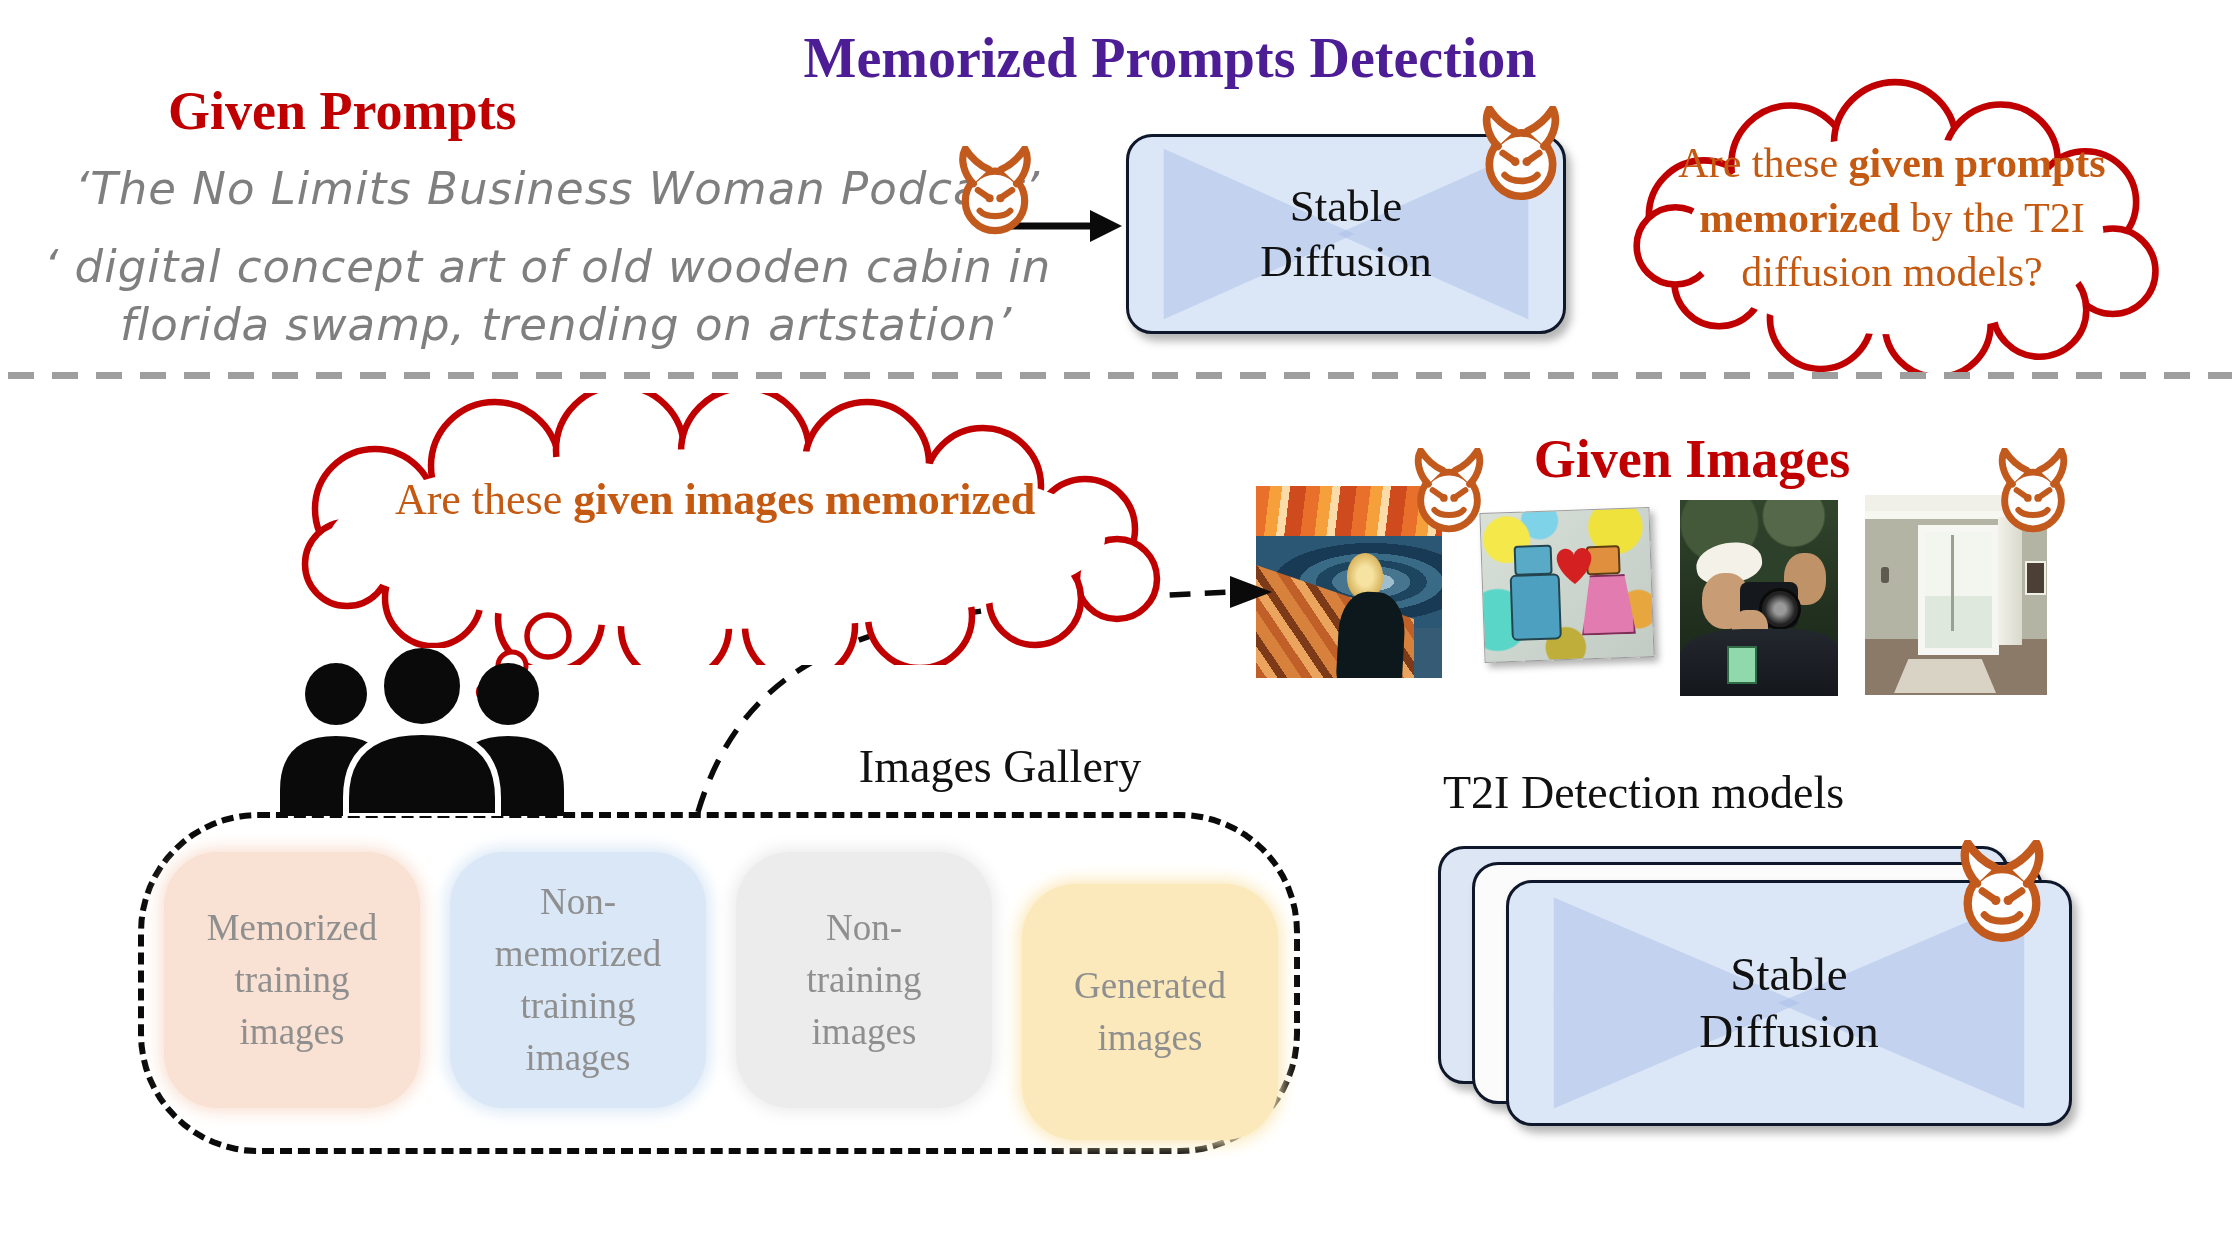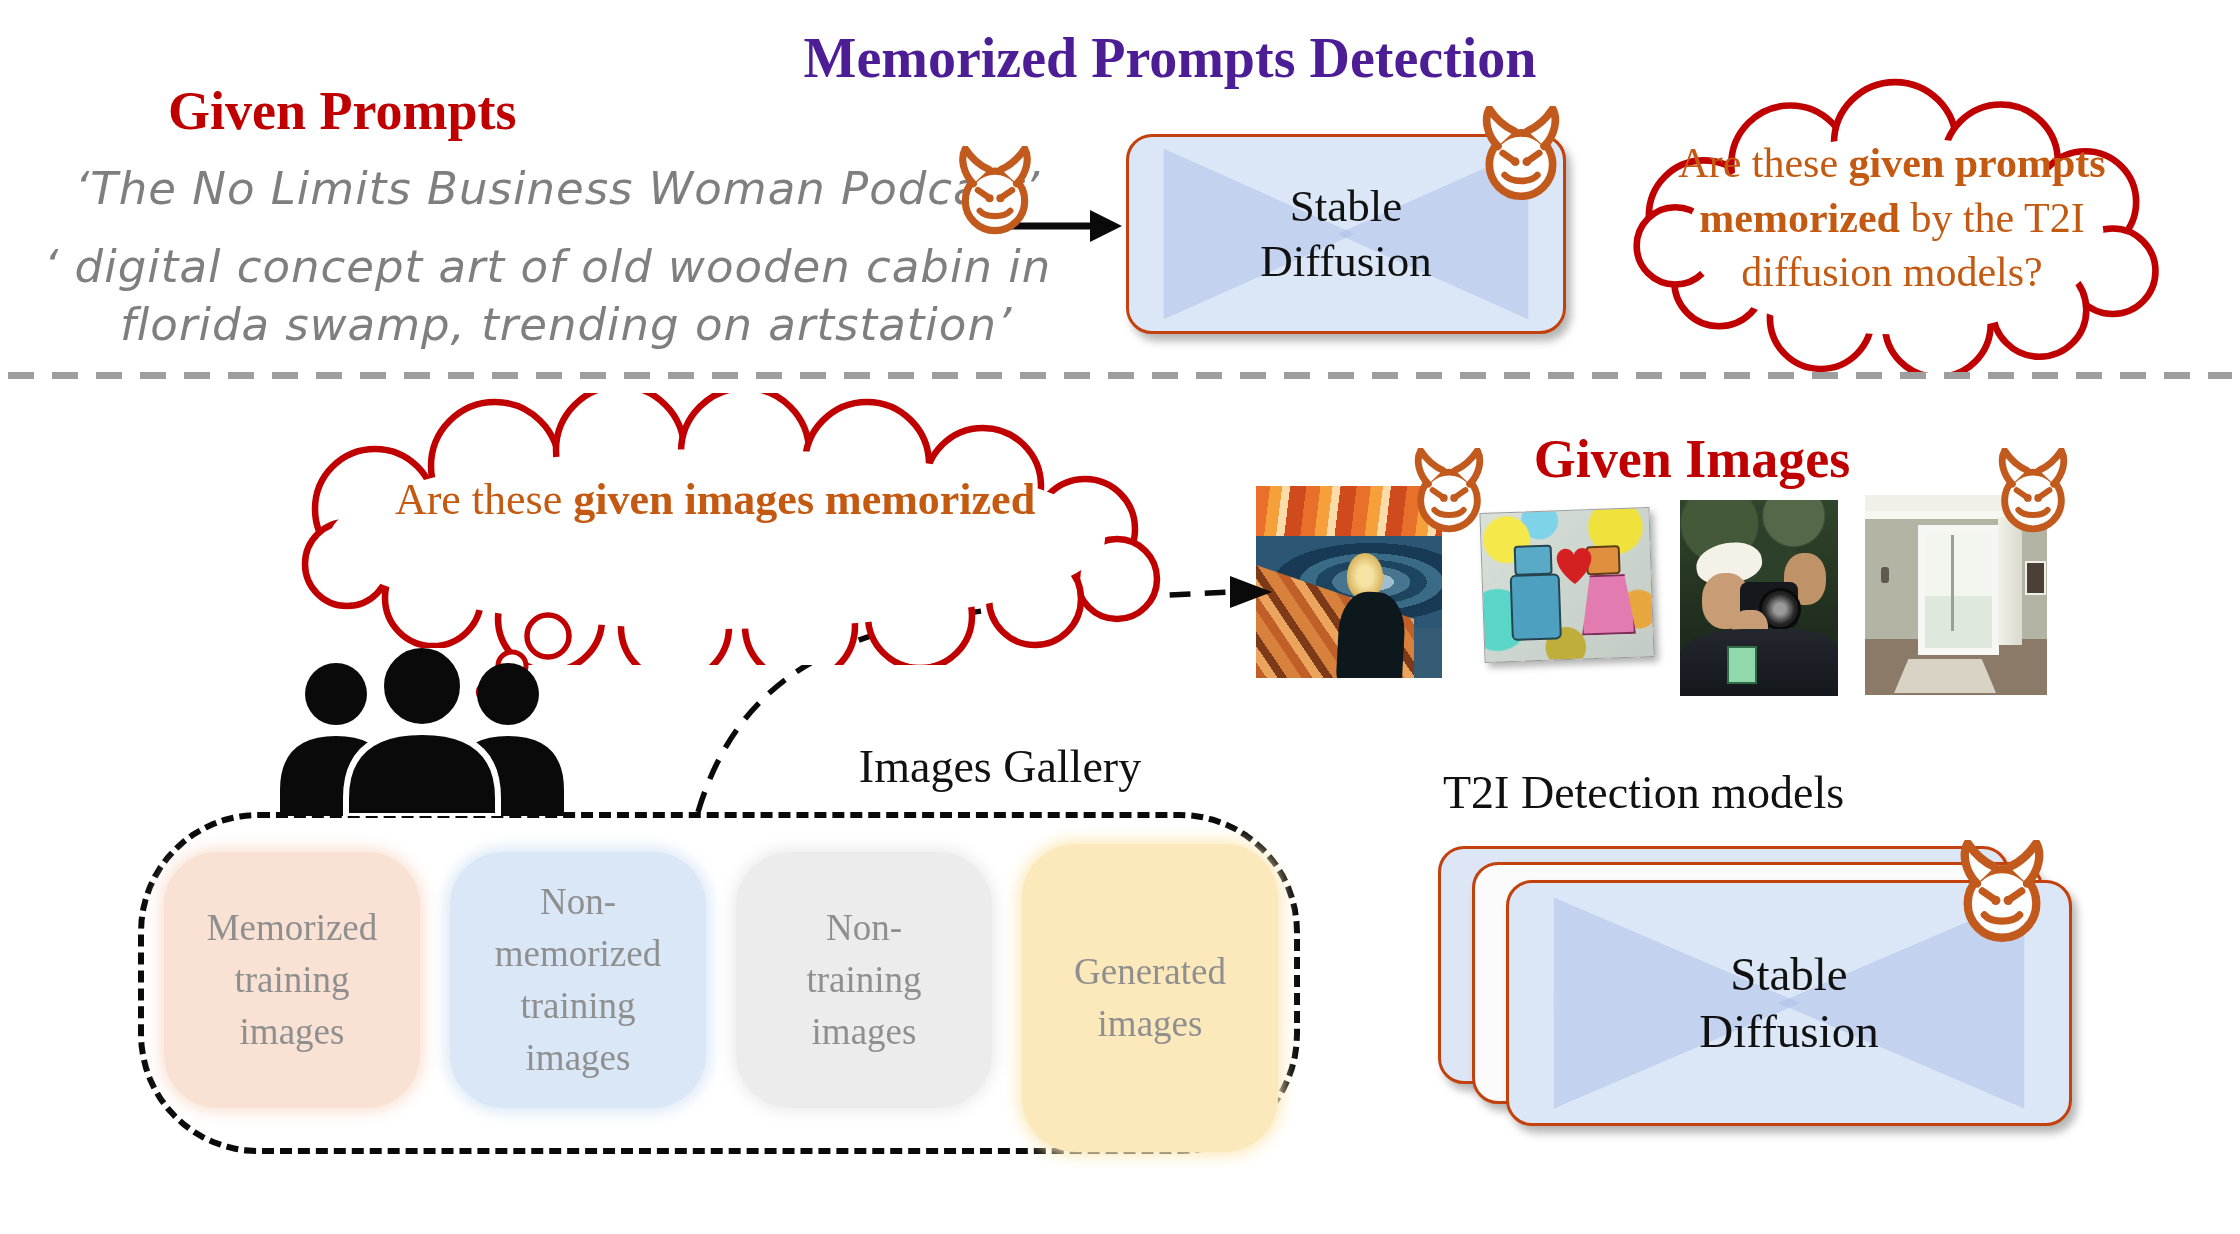--- a/index.html
+++ b/index.html
@@ -13,21 +13,21 @@
   
   .main-title{font-size:56px;font-weight:bold;color:#4c1d95;white-space:nowrap;}
   .red-heading{font-size:54px;font-weight:bold;color:#c00000;white-space:nowrap;}
   .black-label{font-size:46px;color:#111;white-space:nowrap;}
 
   
   .prompt-line{font-family:"DejaVu Sans",sans-serif;font-style:italic;color:#7f7f7f;
                font-size:45px;letter-spacing:1px;white-space:nowrap;}
 
   
-  .sd-box{background:#dbe6f7;border:3px solid #c2410c;border-radius:26px;
+  .sd-box{background:#dbe6f7;border:3px solid #0f172a;border-radius:26px;
           box-shadow:5px 7px 9px rgba(90,90,90,.45);}
   .sd-box .bowtie{position:absolute;left:0;top:0;width:100%;height:100%;}
   .sd-label{position:absolute;left:0;top:0;width:100%;height:100%;display:flex;
             align-items:center;justify-content:center;color:#111;line-height:1.22;}
 
   
   .cloud-text{color:#c45911;line-height:1.3;}
   .cloud-text b{color:#c45911;}
 
   
@@ -252,21 +252,21 @@
     <span>Non-
 memorized
 training
 images</span>
   </div>
   <div class="abs gallery-box gb3 pre" style="left:736px;top:852px;width:256px;height:256px;">
     <span>Non-
 training
 images</span>
   </div>
-  <div class="abs gallery-box gb4 pre" style="left:1022px;top:844px;width:256px;height:308px;">
+  <div class="abs gallery-box gb4 pre" style="left:1022px;top:884px;width:256px;height:256px;">
     <span>Generated
 images</span>
   </div>
 
   <div class="abs red-heading" style="left:1692px;top:428px;transform:translateX(-50%);">Given Images</div>
 
   <div class="abs photo img1" style="left:1256px;top:486px;width:186px;height:192px;z-index:1;">
     <div class="sky"></div>
     <div class="swirl"></div>
     <div class="bridge"></div>

